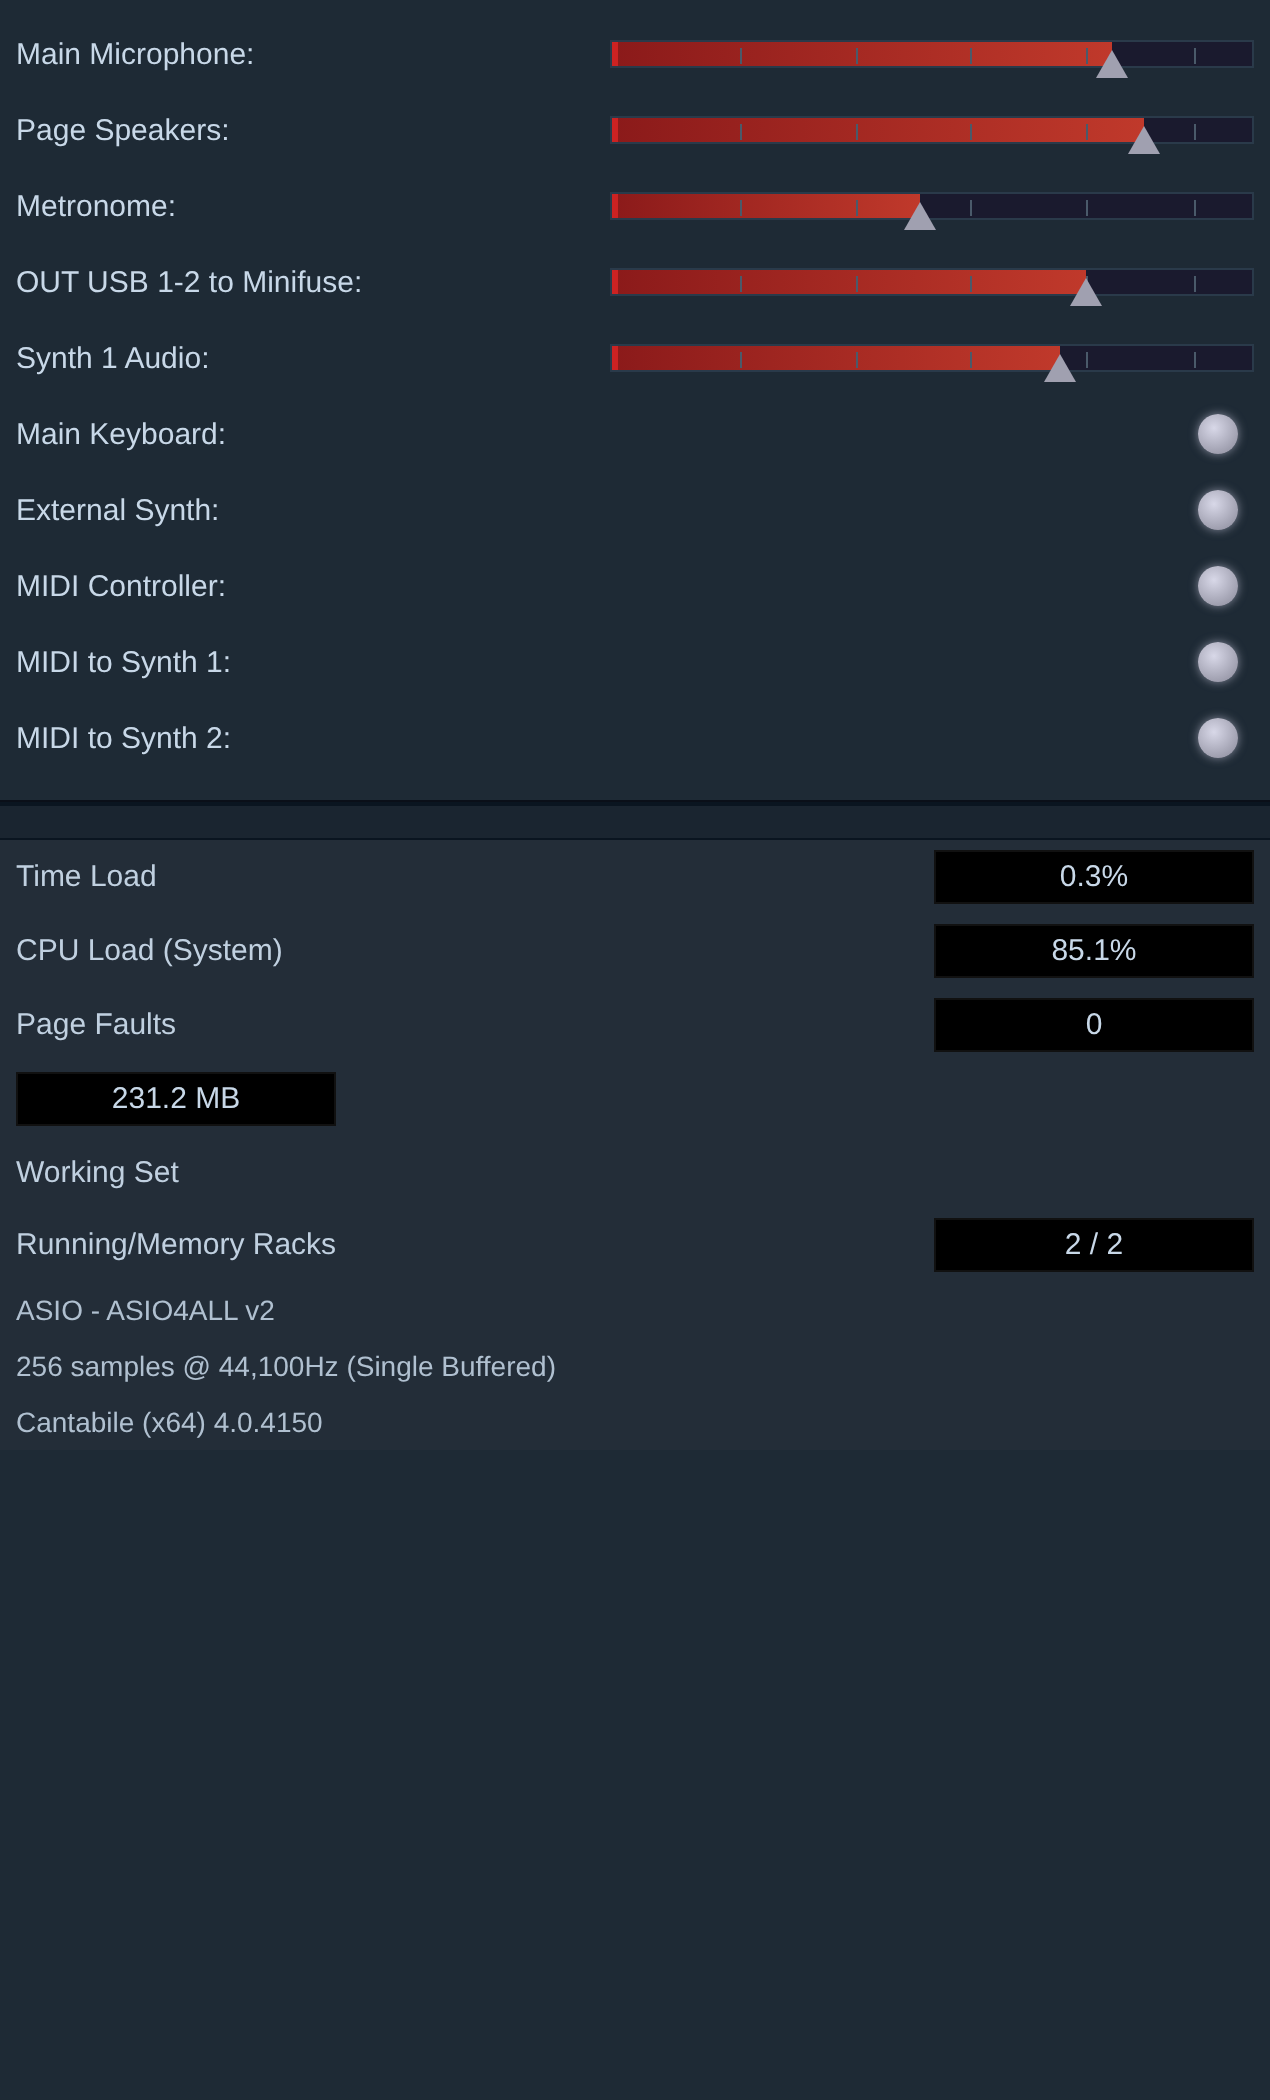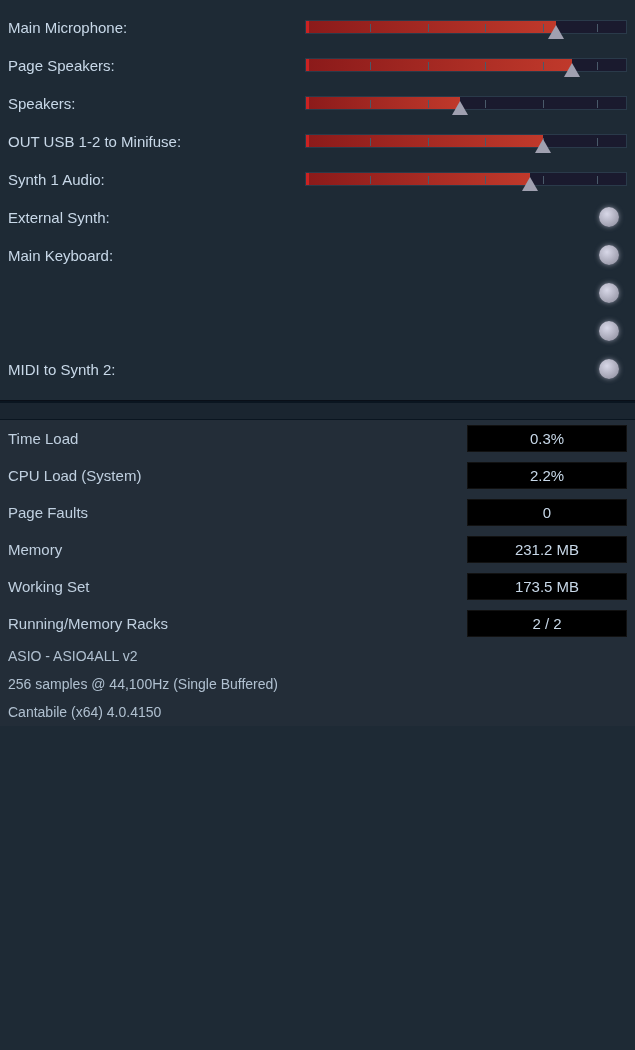--- a/index.html
+++ b/index.html
@@ -189,21 +189,21 @@
           <div class="tick" style="left: 20%;"></div>
           <div class="tick" style="left: 38%;"></div>
           <div class="tick" style="left: 56%;"></div>
           <div class="tick" style="left: 74%;"></div>
           <div class="tick" style="left: 91%;"></div>
           <div class="fader-knob" style="left: 83%;"></div>
         </div>
       </div>
     </div>
     <div class="mixer-row">
-      <span class="mixer-label">Speakers:</span>
+      <span class="mixer-label">Metronome:</span>
       <div class="fader-container">
         <div class="fader-track">
           <div class="fader-start-marker"></div>
           <div class="fader-fill" style="width: 48%;"></div>
           <div class="tick" style="left: 20%;"></div>
           <div class="tick" style="left: 38%;"></div>
           <div class="tick" style="left: 56%;"></div>
           <div class="tick" style="left: 74%;"></div>
           <div class="tick" style="left: 91%;"></div>
           <div class="fader-knob" style="left: 48%;"></div>
@@ -234,37 +234,39 @@
           <div class="tick" style="left: 20%;"></div>
           <div class="tick" style="left: 38%;"></div>
           <div class="tick" style="left: 56%;"></div>
           <div class="tick" style="left: 74%;"></div>
           <div class="tick" style="left: 91%;"></div>
           <div class="fader-knob" style="left: 70%;"></div>
         </div>
       </div>
     </div>
     <div class="mixer-row">
+      <span class="mixer-label">Main Keyboard:</span>
+      <div class="routing-dots">
+        <div class="led-dot-large"></div>
+      </div>
+    </div>
+    <div class="mixer-row">
       <span class="mixer-label">External Synth:</span>
       <div class="routing-dots">
         <div class="led-dot-large"></div>
       </div>
     </div>
     <div class="mixer-row">
-      <span class="mixer-label">Main Keyboard:</span>
-      <div class="routing-dots">
-        <div class="led-dot-large"></div>
-      </div>
-    </div>
-    <div class="mixer-row">
-      <div class="routing-dots">
-        <div class="led-dot-large"></div>
-      </div>
-    </div>
-    <div class="mixer-row">
+      <span class="mixer-label">MIDI Controller:</span>
+      <div class="routing-dots">
+        <div class="led-dot-large"></div>
+      </div>
+    </div>
+    <div class="mixer-row">
+      <span class="mixer-label">MIDI to Synth 1:</span>
       <div class="routing-dots">
         <div class="led-dot-large"></div>
       </div>
     </div>
     <div class="mixer-row">
       <span class="mixer-label">MIDI to Synth 2:</span>
       <div class="routing-dots">
         <div class="led-dot-large"></div>
       </div>
     </div>
@@ -273,33 +275,31 @@
 <div class="section-divider"></div>
 
 <div class="info-section">
   <div class="info-header"></div>
 <div class="info-row">
       <span class="info-label">Time Load</span>
       <span class="info-value">0.3%</span>
     </div>
     <div class="info-row">
       <span class="info-label">CPU Load (System)</span>
-      <span class="info-value">2.2%</span>
+      <span class="info-value">85.1%</span>
     </div>
     <div class="info-row">
       <span class="info-label">Page Faults</span>
       <span class="info-value">0</span>
     </div>
     <div class="info-row">
-      <span class="info-label">Memory</span>
       <span class="info-value">231.2 MB</span>
     </div>
     <div class="info-row">
       <span class="info-label">Working Set</span>
-      <span class="info-value">173.5 MB</span>
     </div>
     <div class="info-row">
       <span class="info-label">Running/Memory Racks</span>
       <span class="info-value">2 / 2</span>
     </div>
     <div class="info-text-row">ASIO - ASIO4ALL v2</div>
     <div class="info-text-row">256 samples @ 44,100Hz (Single Buffered)</div>
     <div class="info-text-row">Cantabile (x64) 4.0.4150</div>
   </div>
 

